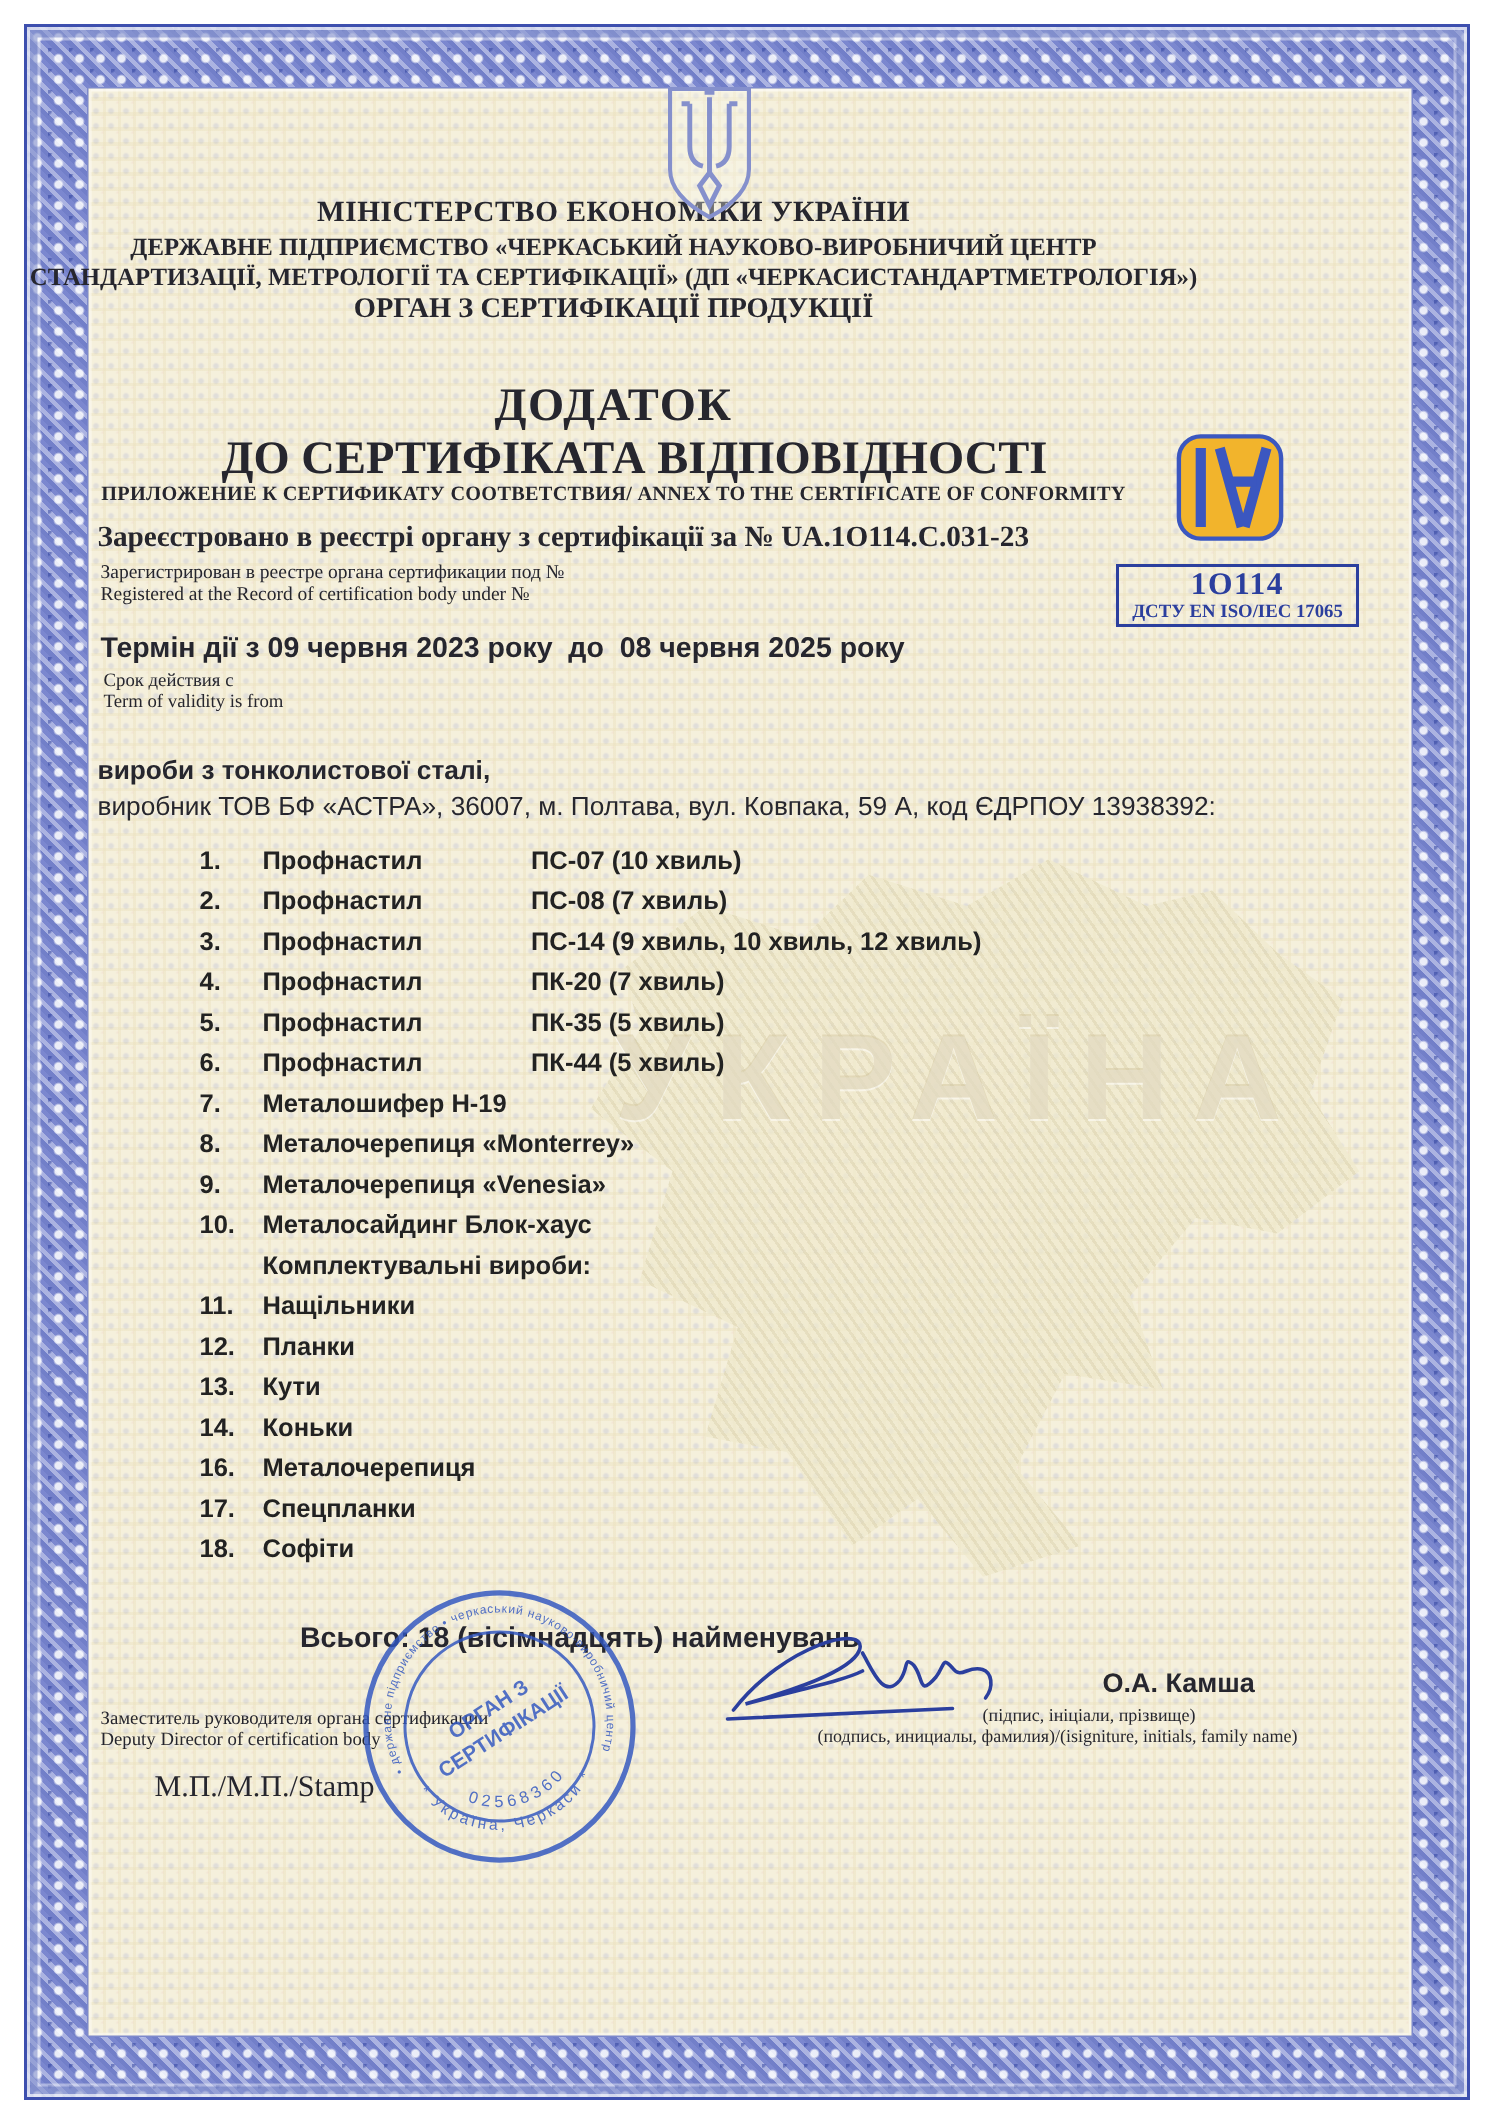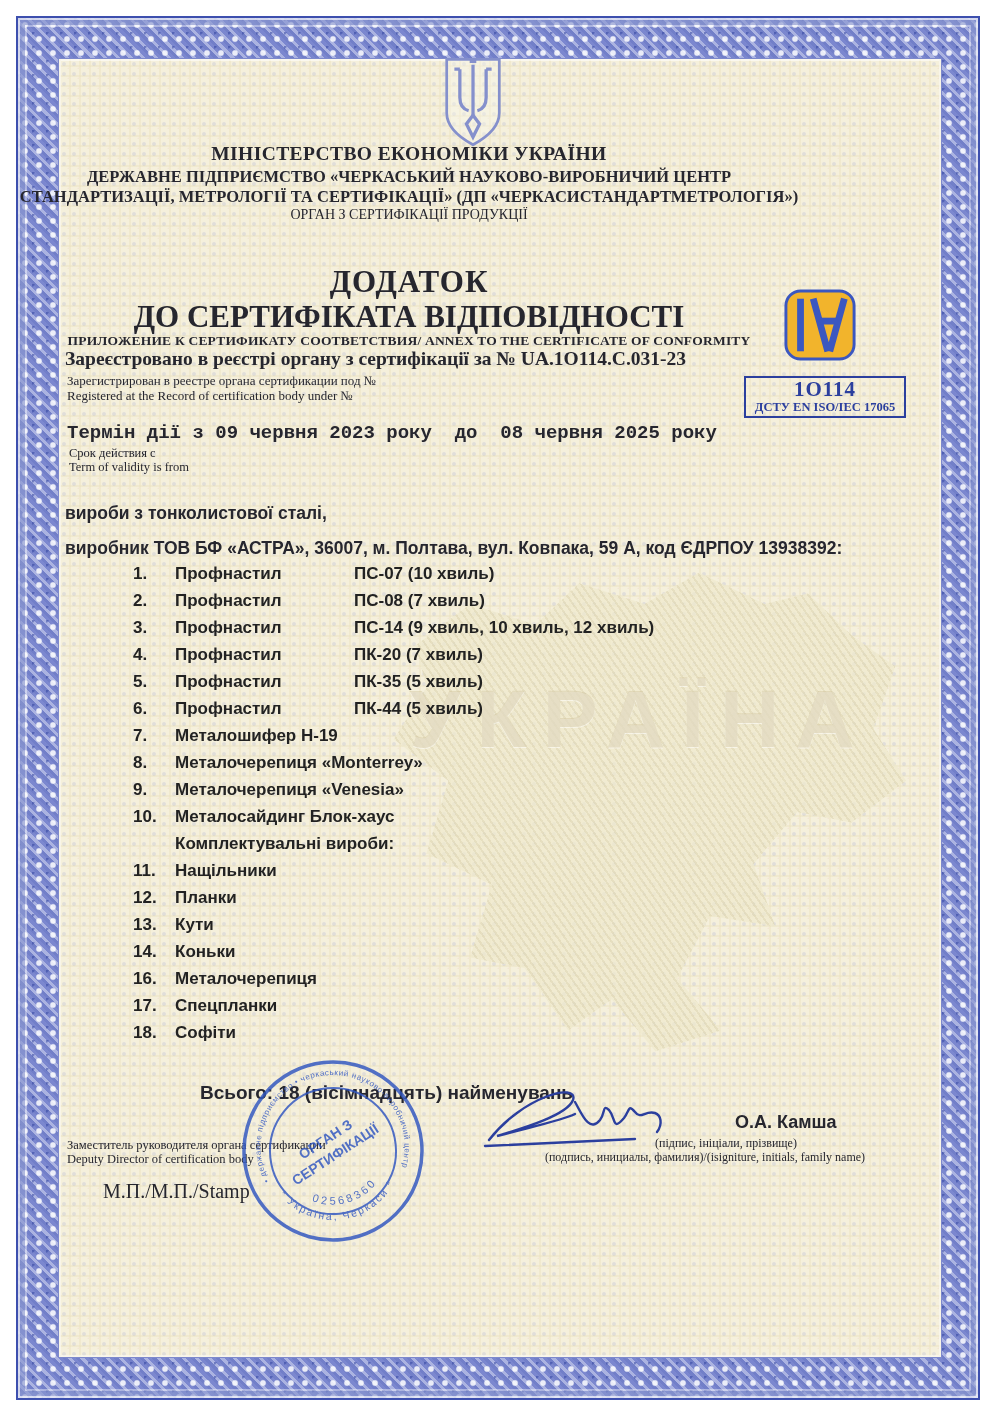--- a/index.html
+++ b/index.html
@@ -39,63 +39,63 @@
       radial-gradient(circle at 10px 10px, rgba(230,170,170,.16) 1.2px, transparent 2px),
       repeating-linear-gradient(0deg, rgba(235,225,190,.45) 0 2px, transparent 2px 10px),
       repeating-linear-gradient(90deg, rgba(235,225,190,.45) 0 2px, transparent 2px 10px);
     background-size:10px 10px,10px 10px,auto,auto;
     border:1px solid #7d89cc;
     box-shadow: inset 0 0 0 2px rgba(255,255,255,.55);
   }
   .layer{position:absolute;inset:0;}
   .sans{font-family:"Liberation Sans","DejaVu Sans",sans-serif;}
   .abs{position:absolute;}
-  .ctr{left:0;width:818px;text-align:center;margin-top:12px;}
+  .ctr{left:0;width:818px;text-align:center;}
 
   
   .wm-map{
     left:372px;top:552px;width:545px;height:520px;z-index:1;opacity:.8;
     background-color:rgba(240,233,205,.92);
     background-image:repeating-linear-gradient(55deg, rgba(214,204,168,.55) 0 2px, transparent 2px 6px);
     clip-path:polygon(8% 18%,18% 10%,30% 14%,38% 6%,50% 10%,60% 4%,72% 10%,80% 8%,88% 16%,96% 22%,92% 34%,98% 44%,88% 52%,78% 50%,70% 60%,74% 72%,62% 70%,56% 82%,64% 92%,52% 96%,44% 86%,36% 92%,28% 80%,18% 78%,22% 64%,10% 58%,14% 44%,4% 36%,10% 26%);
   }
   .wm-text{
     left:360px;top:672px;width:560px;z-index:1;text-align:center;
     font-size:82px;font-weight:bold;letter-spacing:16px;
     color:rgba(208,196,156,.45);text-shadow:0 1px 0 rgba(255,255,255,.5);
   }
 
   
   .hdr-ministry{top:131px;font-size:19.5px;font-weight:bold;letter-spacing:.4px;}
   .hdr-l2{top:155px;font-size:16.5px;font-weight:bold;}
   .hdr-l3{top:175px;font-size:16.5px;font-weight:bold;}
-  .hdr-l4{top:195px;font-size:14px;font-weight:normal;}
+  .hdr-l4{top:195px;font-size:19px;font-weight:bold;}
 
   .title1{top:252px;font-size:31px;font-weight:bold;letter-spacing:1px;}
-  .title2{top:287px;font-size:31px;font-weight:bold;}
+  .title2{top:287px;font-size:31px;font-weight:bold;padding-left:14px;}
   .title-sub{top:321px;font-size:13.5px;font-weight:bold;letter-spacing:.2px;}
 
   .reg-main{left:65px;top:348px;font-size:19.5px;font-weight:bold;}
   .reg-ru{left:67px;top:373px;font-size:13px;}
   .reg-en{left:67px;top:388px;font-size:13px;}
 
   .mark-logo{left:783px;top:288px;width:74px;height:74px;z-index:2;}
   .code-box{
     left:744px;top:376px;width:162px;height:42px;box-sizing:border-box;z-index:2;
     border:2px solid var(--code_blue);text-align:center;color:var(--code_blue);
   }
   .code-box .code{font-size:21px;font-weight:bold;line-height:22px;letter-spacing:1px;}
   .code-box .std{font-size:12.5px;font-weight:bold;line-height:14px;}
 
-  .val-main{left:67px;top:422px;font-size:19px;font-weight:bold;white-space:pre;font-family:Liberation Mono, monospace;}
+  .val-main{left:67px;top:422px;font-size:19px;font-weight:bold;white-space:pre;}
   .val-ru{left:69px;top:446px;font-size:12.5px;}
   .val-en{left:69px;top:460px;font-size:12.5px;}
 
   .intro1{left:65px;top:503px;font-size:17.5px;font-weight:bold;z-index:2;}
-  .intro2{left:65px;top:527px;font-size:17.5px;font-weight:bold;z-index:2;margin-top:11px;}
+  .intro2{left:65px;top:527px;font-size:17.5px;font-weight:normal;z-index:2;}
 
   .plist{left:133px;top:564px;z-index:2;}
   .prow{display:flex;height:27px;align-items:flex-start;font-size:17px;font-weight:bold;color:#222;}
   .li-num{width:42px;flex:0 0 42px;}
   .li-name{min-width:165px;}
   .li-detail{margin-left:14px;}
 
   .total{left:200px;top:1082px;font-size:19px;font-weight:bold;z-index:2;}
 
   .dep-main{left:65px;top:1112px;font-size:19.5px;font-weight:bold;z-index:2;}

